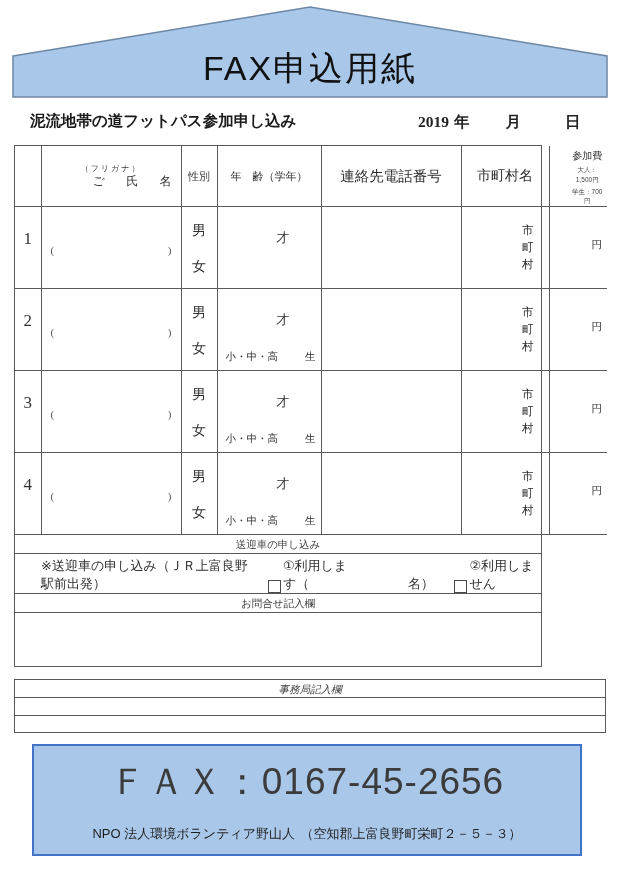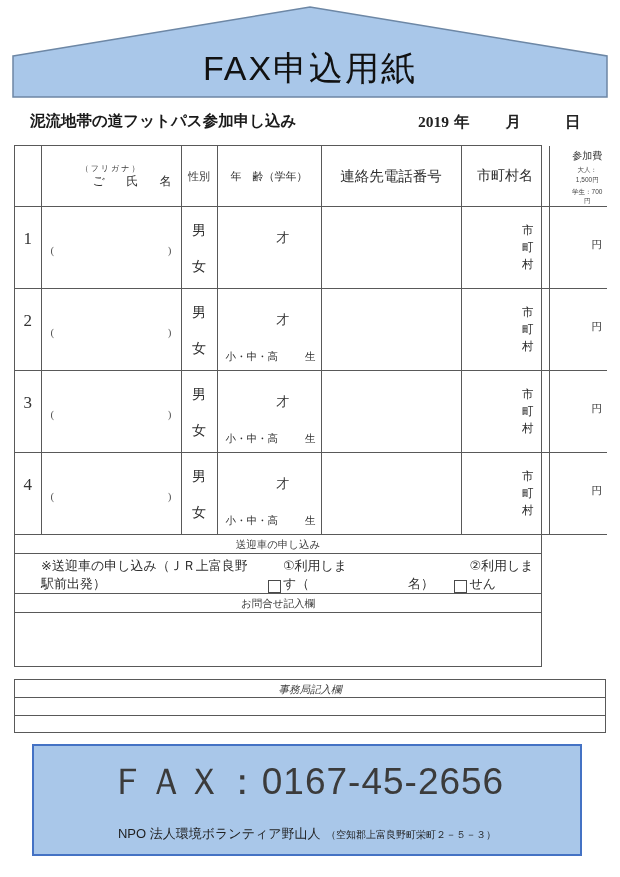--- a/index.html
+++ b/index.html
@@ -84,21 +84,21 @@
     border-bottom:1px solid var(--border);font-style:italic;}
   .office-row{height:17px;background:#fff;}
   .office-row + .office-row{border-top:1px solid var(--border);}
 
   
   .footer{position:absolute;left:32px;top:744px;width:550px;height:112px;
     background:var(--banner-fill);border:2px solid var(--footer-border);}
   .fax-number{margin-top:11px;text-align:center;font-size:37px;color:#3b3b3b;letter-spacing:1px;}
   .org-row{position:absolute;left:0;bottom:11px;width:100%;text-align:center;color:#1f1f1f;}
   .org-name{font-size:13px;}
-  .org-address{font-size:10px;margin-left:1px;}
+  .org-address{font-size:13px;margin-left:1px;}
 </style>
 </head>
 <body>
 
 <div class="page">
 
   <div class="banner">
     <svg viewBox="0 0 596 92" preserveAspectRatio="none">
       <polygon points="1,50 298,1 595,50 595,91 1,91" fill="#a9c7e9" stroke="#6d87a5" stroke-width="1.5"></polygon>
     </svg>

